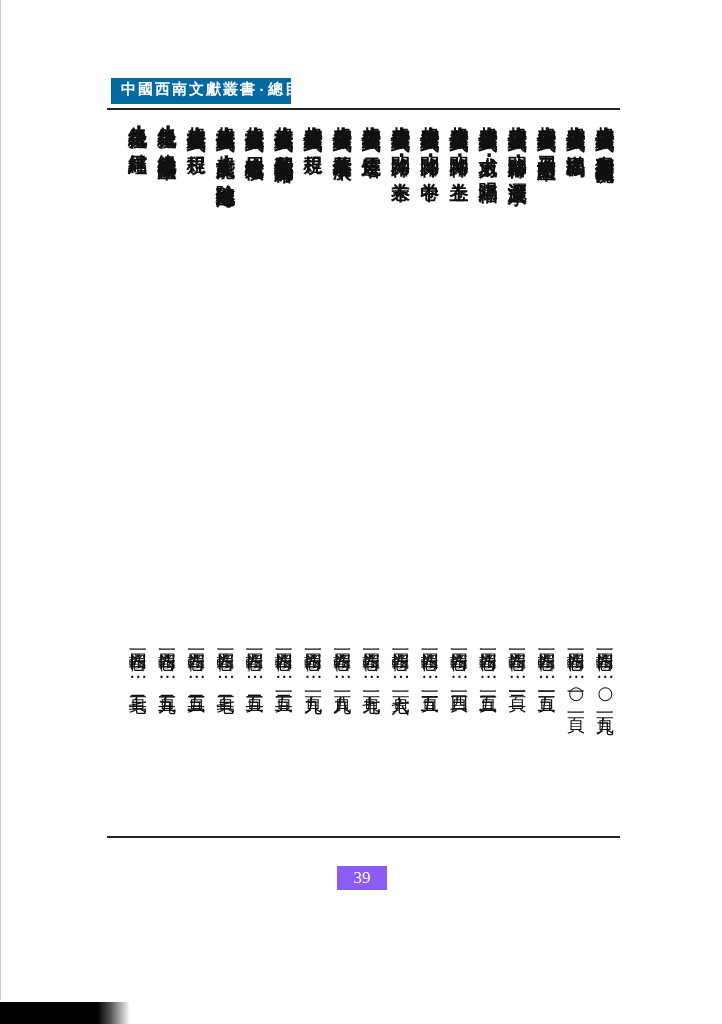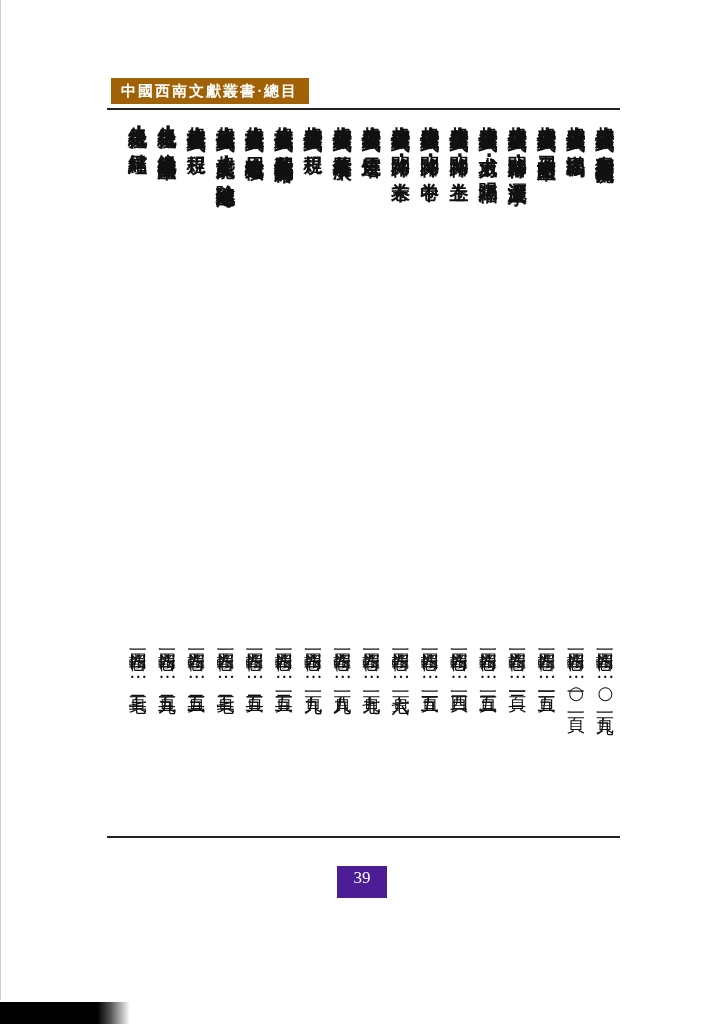--- a/index.html
+++ b/index.html
@@ -1,42 +1,42 @@
 <!DOCTYPE html>
 <html><head>
 <meta charset="utf-8">
 <style>
   html, body { margin: 0; padding: 0; }
   body {
     width: 722px; height: 1024px; background: #ffffff; position: relative; overflow: hidden;
     font-family: "DejaVu Sans", "Liberation Sans", sans-serif; color: #111;
   }
   .header-bar {
-    position: absolute; left: 111px; top: 78px; width: 198px; height: 26px;
-    background: #a16207; color: #fff; font-family: Liberation Serif, serif;
+    position: absolute; left: 111px; top: 78px; width: 180px; height: 26px;
+    background: #0369a1; color: #fff; font-family: Liberation Mono, monospace;
     font-size: 15px; font-weight: bold; line-height: 26px; letter-spacing: 2px;
     padding-left: 10px; box-sizing: border-box; white-space: nowrap;
   }
   .rule { position: absolute; height: 2px; background: #222; }
   .rule.top { left: 107px; top: 108px; width: 513px; }
   .rule.bottom { left: 107px; top: 836px; width: 513px; height: 1.5px; }
   .entries { position: absolute; top: 112px; right: 102px; height: 715px; display: flex; flex-direction: row-reverse; }
   .entry {
     width: 29.2px; position: relative; height: 100%;
   }
   .entry .title, .entry .ref {
     position: absolute; left: 0; width: 29px;
     writing-mode: vertical-rl; text-orientation: upright;
     font-size: 19px; font-weight: bold; line-height: 29px; letter-spacing: 1px; white-space: nowrap;
   }
   .entry .title { top: 0; }
   .entry .ref { top: 528px; font-family: "DejaVu Serif", serif; font-weight: normal; font-size: 18px; letter-spacing: 0px; }
   .page-number {
-    position: absolute; left: 337px; top: 866px; width: 50px; height: 32px;
-    background: #4c1d95; color: #fff; text-align: center; line-height: 24px;
+    position: absolute; left: 337px; top: 866px; width: 50px; height: 24px;
+    background: #8b5cf6; color: #fff; text-align: center; line-height: 24px;
     font-family: "Liberation Serif", serif; font-size: 17px;
   }
   .scan-shadow {
     position: absolute; left: 0; top: 1002px; width: 130px; height: 22px;
     background: linear-gradient(to right, #000 0%, #000 75%, #555 85%, rgba(0,0,0,0) 100%);
   }
   .scan-edge { position: absolute; left: 0; top: 0; width: 1px; height: 1000px; background: #ccc; }
 </style>
 </head>
 <body>

